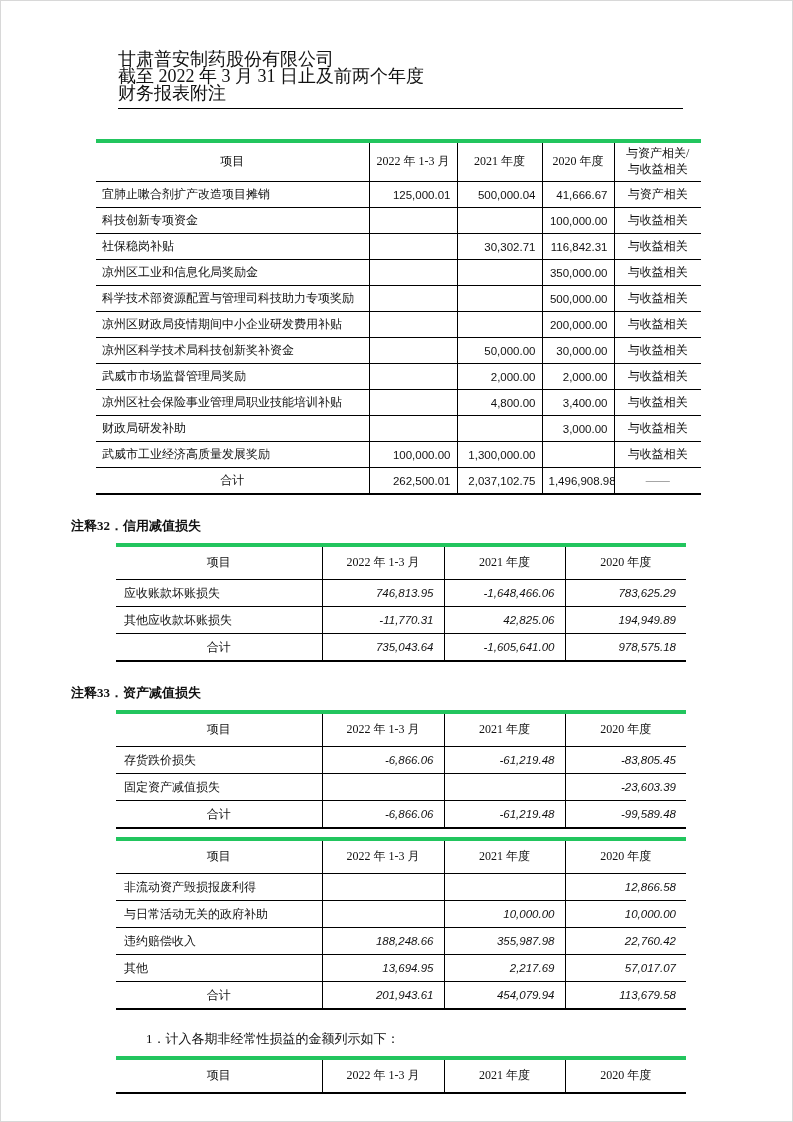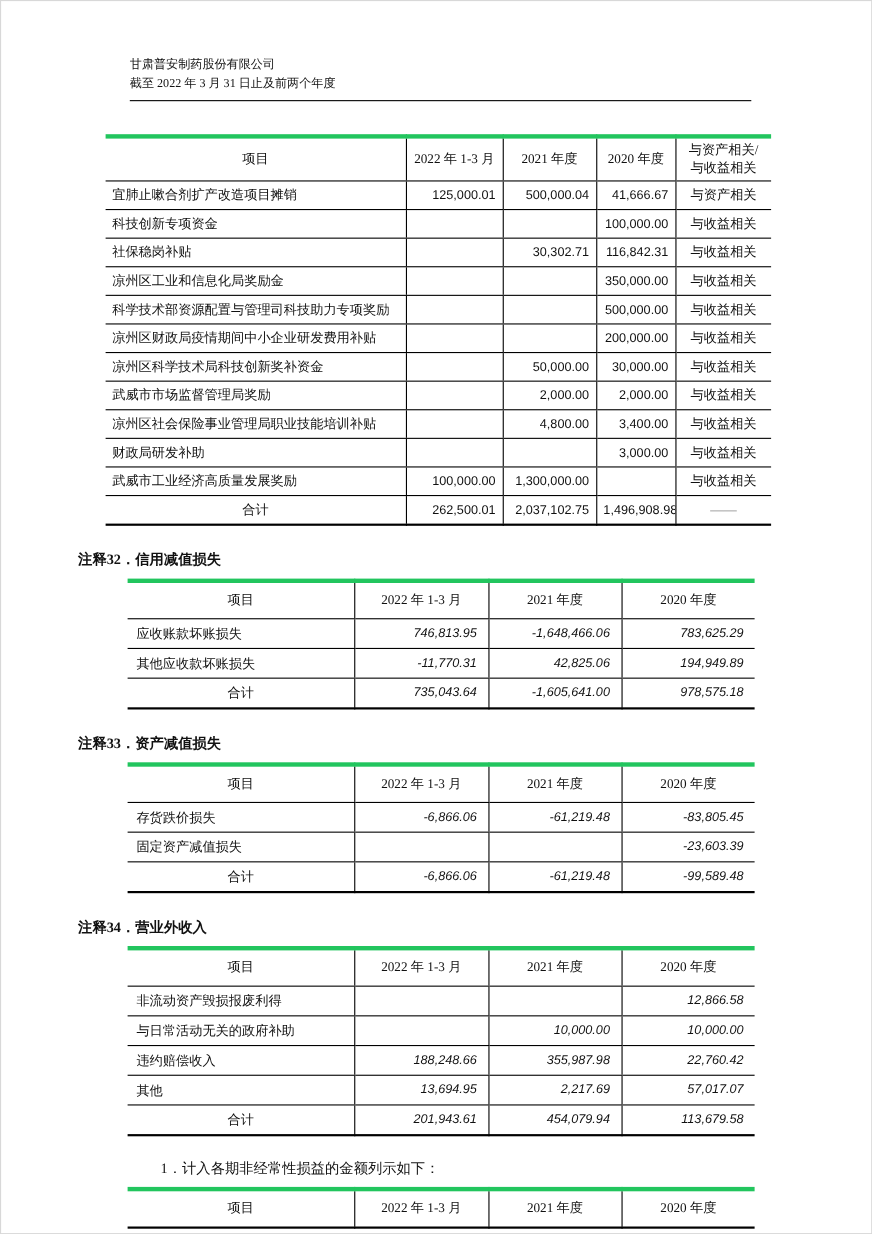--- a/index.html
+++ b/index.html
@@ -8,21 +8,21 @@
     width:793px; height:1122px;
     margin:0 auto;
     background:#fff;
     box-sizing:border-box;
     border:1px solid #d8d8d8;
     overflow:hidden;
     font-family:"Liberation Serif","DejaVu Serif",serif;
     color:#111;
   }
   
-  .doc-header { margin:50px 0 0 117px; font-size:11px; line-height:17px; }
+  .doc-header { margin:50px 0 0 117px; font-size:18px; line-height:17px; }
   .header-rule { margin:6px 0 0 117px; width:565px; border:none; border-top:1.5px solid #000; }
 
   
   table.dtable {
     border-collapse:collapse; table-layout:fixed;
     border-top:4px solid #22c55e; border-bottom:2.5px solid #000;
     font-size:12px;
   }
   table.dtable th, table.dtable td {
     border-bottom:1px solid #000; border-left:1px solid #000;
@@ -55,20 +55,21 @@
   .section-heading { margin:20px 0 0 145px; font-size:13px; font-weight:normal; }
 </style>
 </head>
 <body>
 
 <div class="page">
 
   <div class="doc-header">
     <div>甘肃普安制药股份有限公司</div>
     <div>截至 2022 年 3 月 31 日止及前两个年度</div>
+    <div>财务报表附注</div>
   </div>
   <hr class="header-rule">
 
   <table class="dtable t-grants">
     <colgroup>
       <col style="width:273px">
         <col style="width:88px">
         <col style="width:85px">
         <col style="width:72px">
         <col style="width:87px">
@@ -257,21 +258,20 @@
 
   <tr>
     <td class="c-item total">合计</td>
     <td class="c-num num">-6,866.06</td>
     <td class="c-num num">-61,219.48</td>
     <td class="c-num num">-99,589.48</td>
   </tr>
 </tbody>
   </table>
 
-  <div class="note-title">注释34．营业外收入</div>
   <table class="dtable t-note">
     <colgroup>
         <col style="width:206px">
         <col style="width:122px">
         <col style="width:121px">
         <col style="width:121px">
       </colgroup>
     <thead>
       <tr>
         <th>项目</th>

